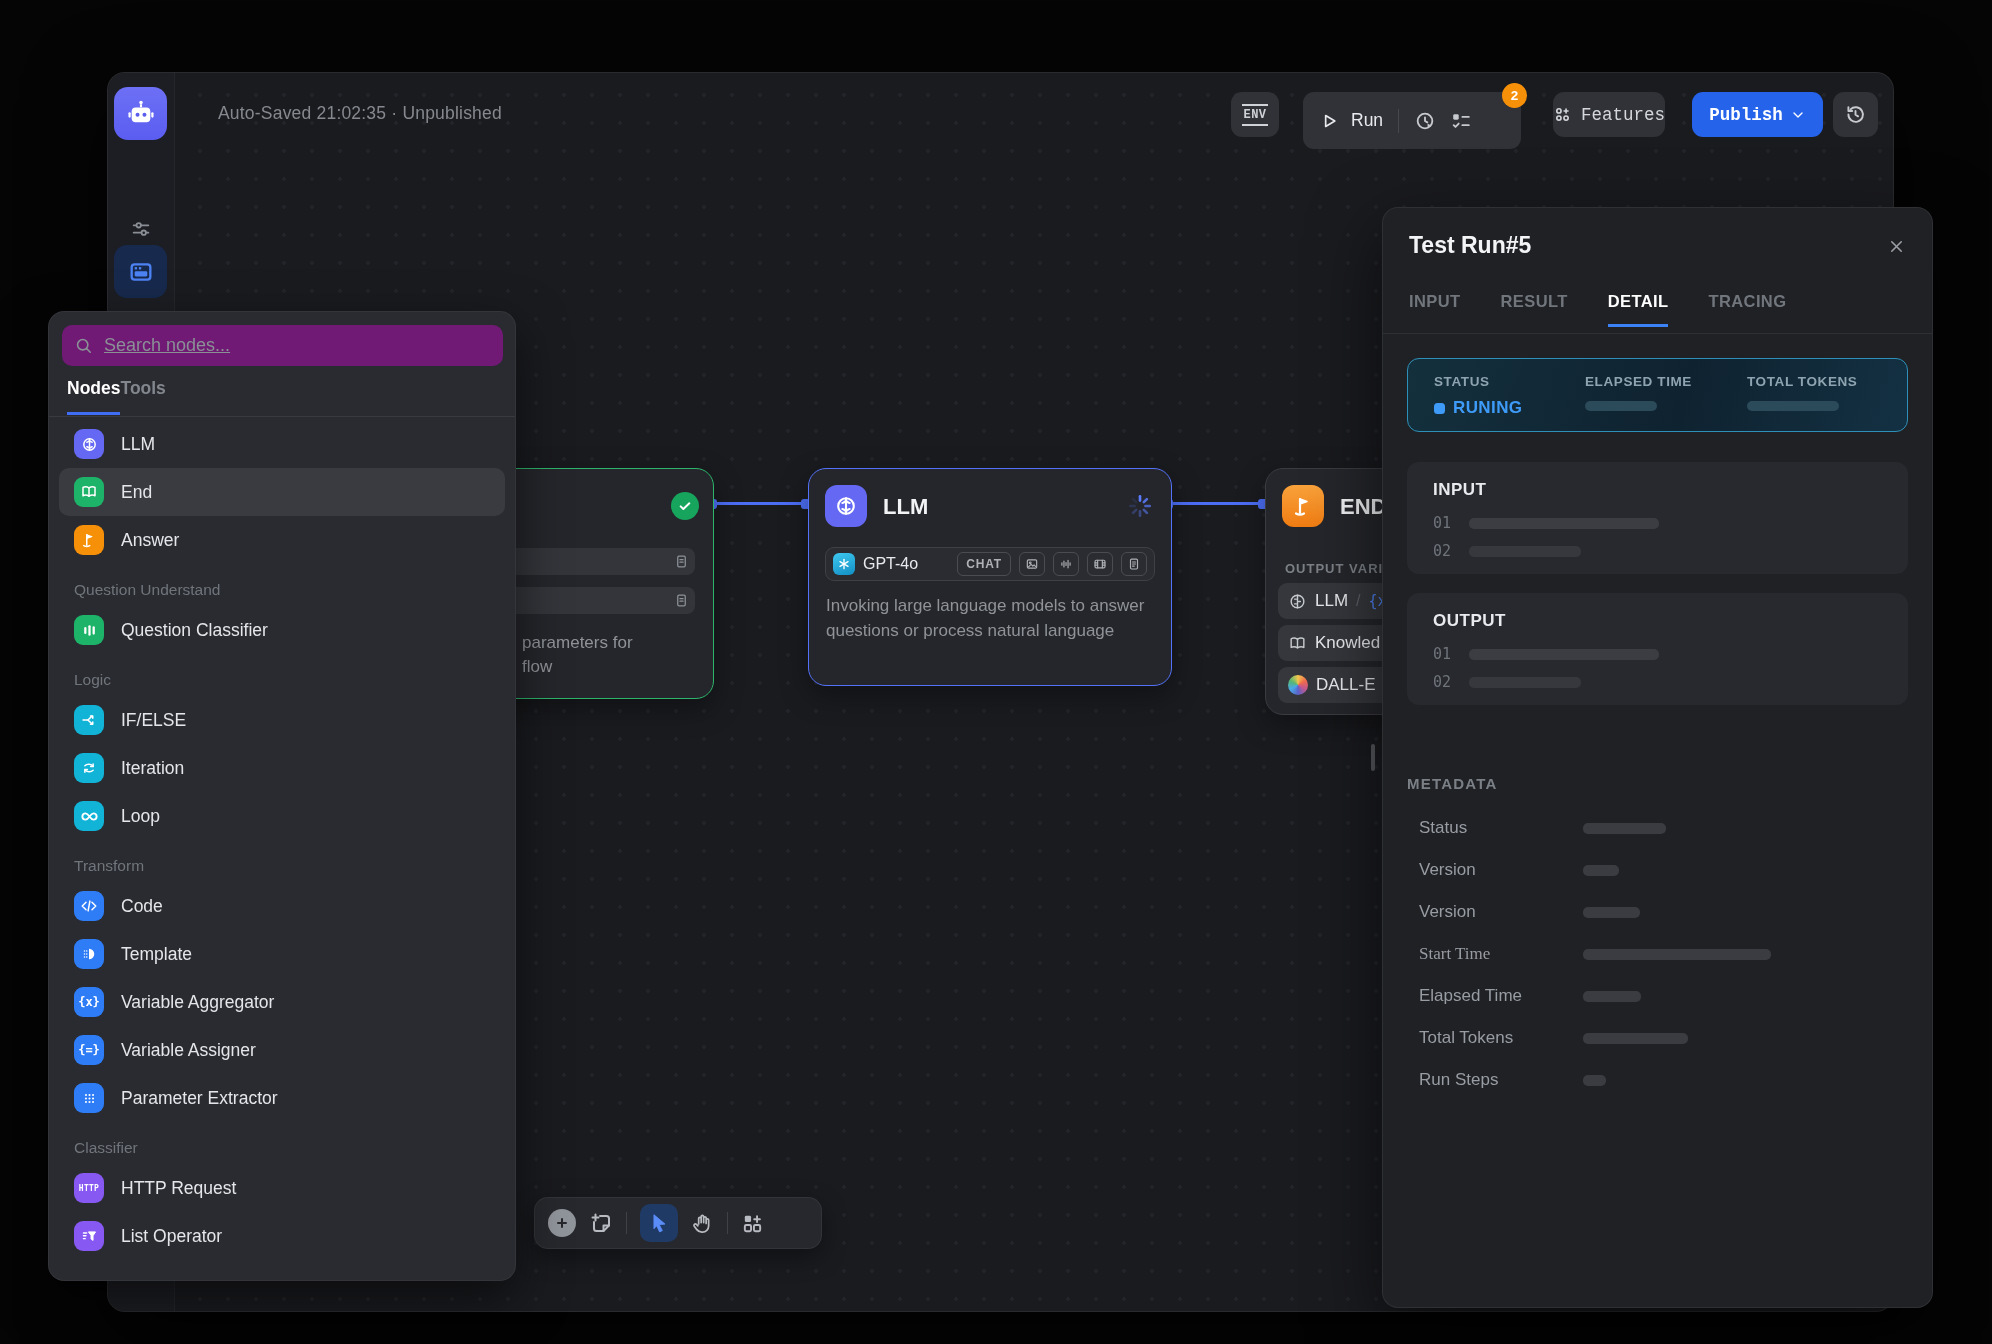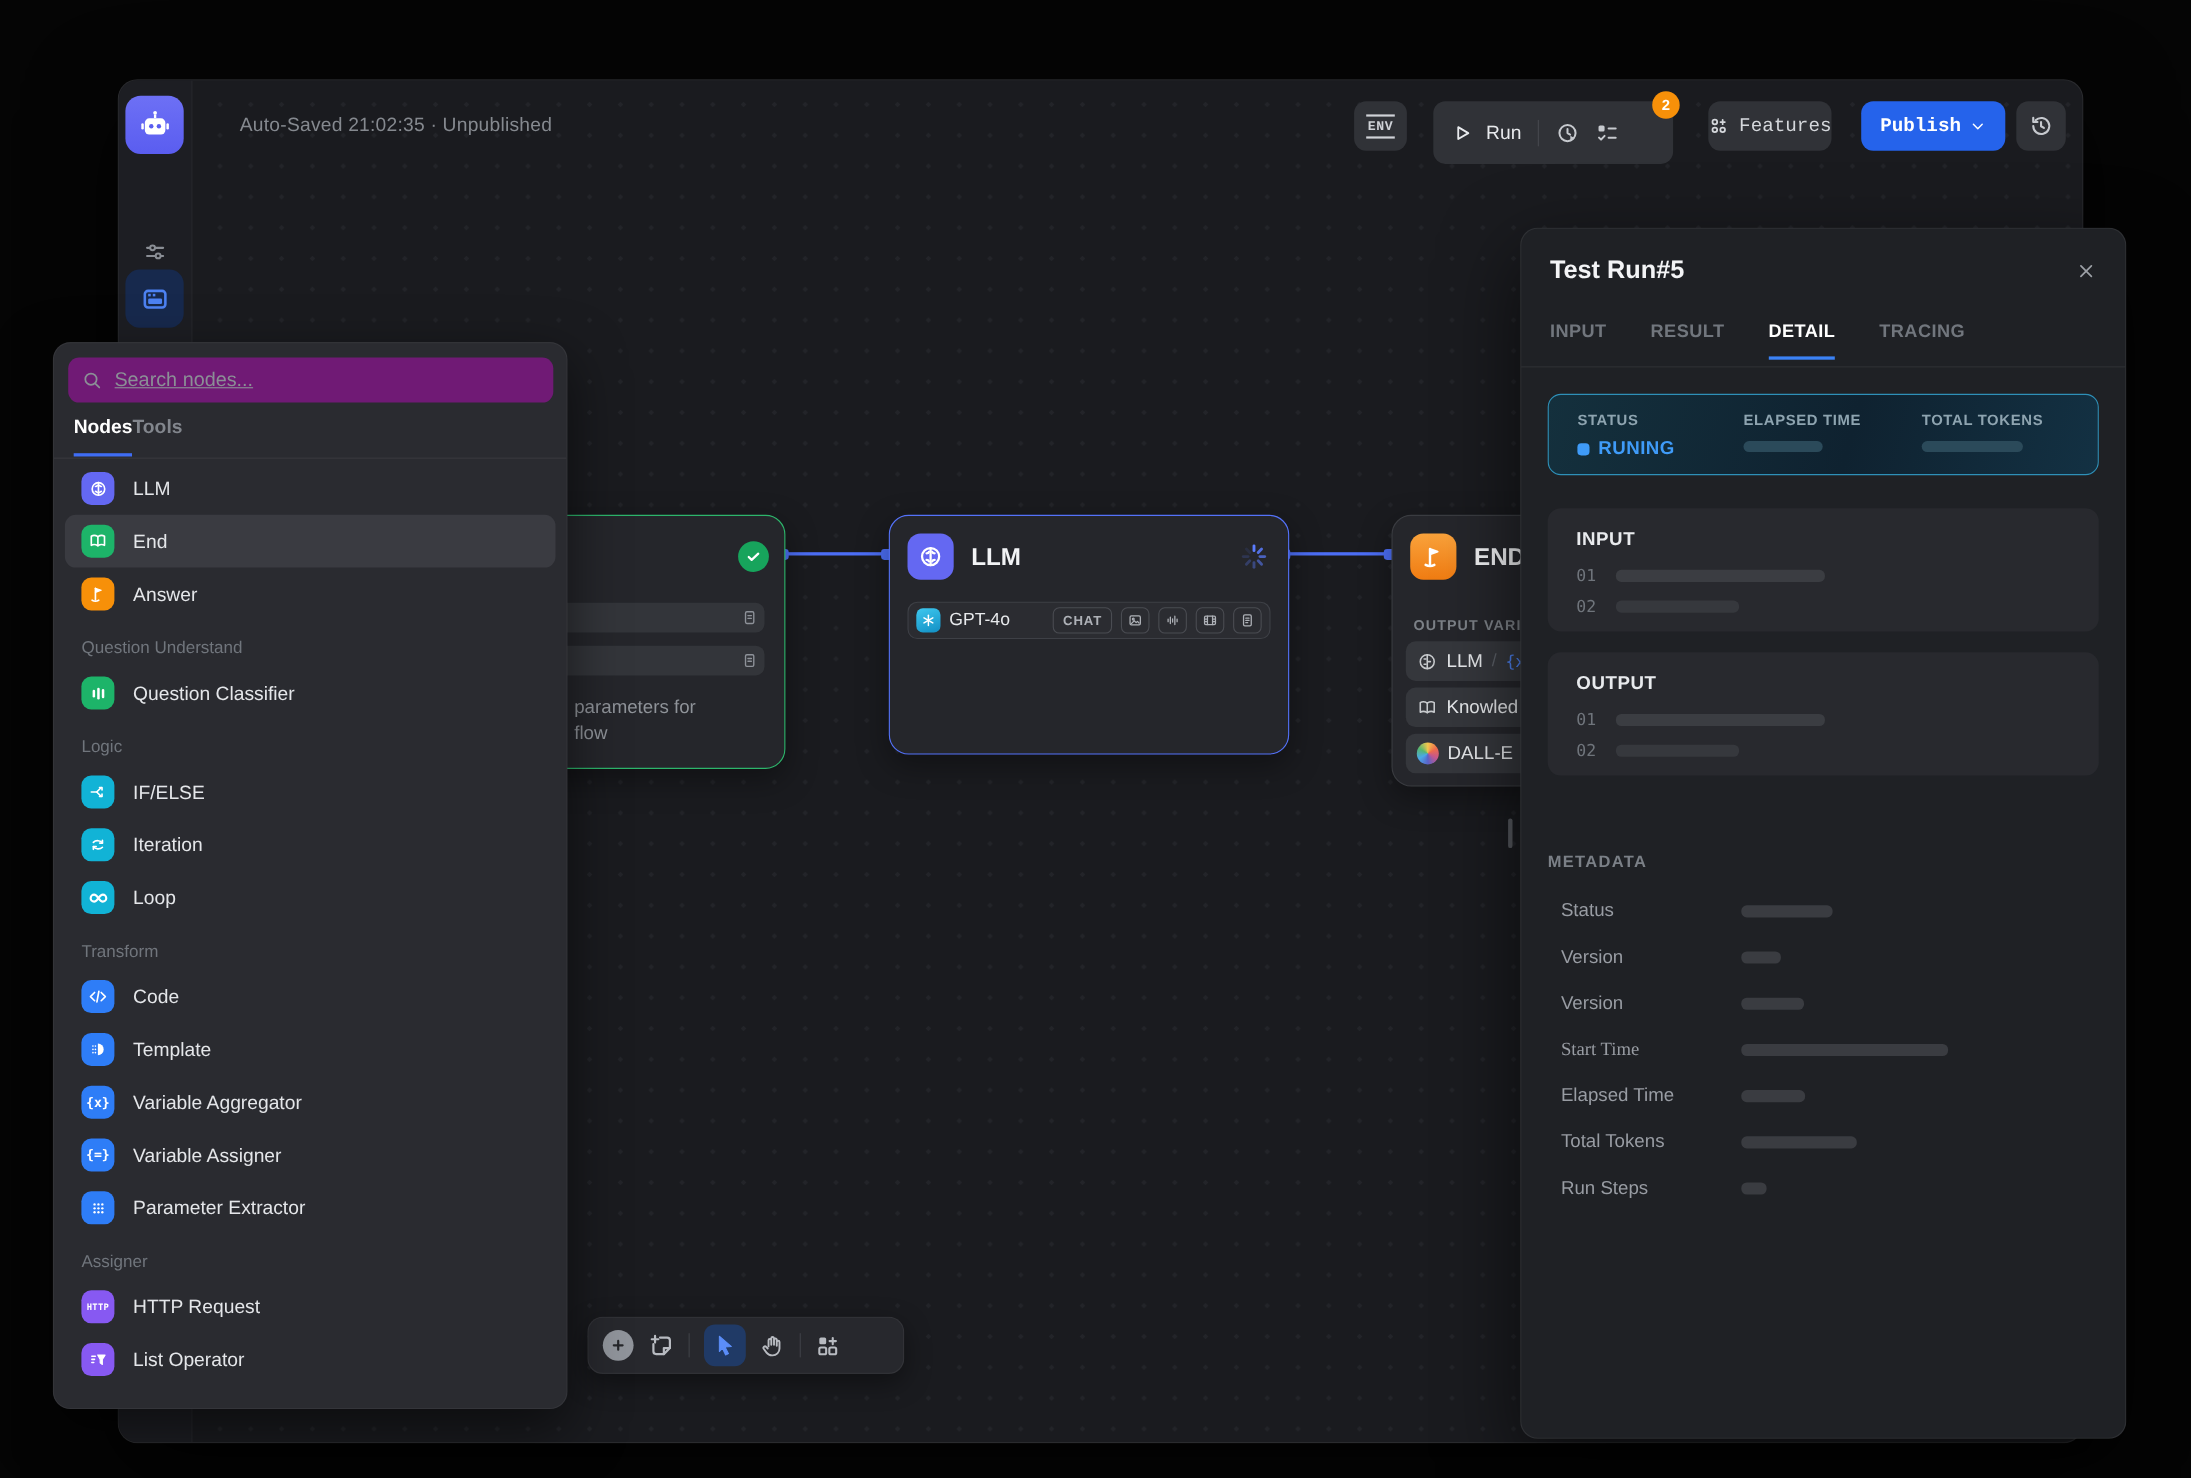--- a/index.html
+++ b/index.html
@@ -274,20 +274,21 @@
               <path d="M8 5.5v13M16 5.5v13M3.5 10h4.5M3.5 14h4.5M16 10h4.5M16 14h4.5"></path>
             </svg>
         </span>
         <span class="pill icn">
           <svg class="s" width="14" height="14" viewBox="0 0 24 24">
               <rect x="6" y="3.5" width="12" height="17" rx="2"></rect>
               <path d="M9.5 8.5h5M9.5 12h5M9.5 15.5h3"></path>
             </svg>
         </span>
       </div>
+      <div class="nd-desc">Invoking large language models to answer questions or process natural language</div>
     </div>
 
     <div class="node" style="left:1157px;top:395px;width:320px;height:245px;border:1px solid #3a3c41;">
       <div class="nd-head-ic" style="background:linear-gradient(180deg,#f9a23b,#f07c12)">
         <svg class="s" width="24" height="24" viewBox="0 0 24 24" style="stroke-width:2.2">
           <path d="M9 19V5"></path>
             <path d="M9 5l7 2.5L9 10" fill="#fff" stroke="#fff" stroke-width="1.6"></path>
             <path d="M5 19.5c2.2 1.3 5.8 1.3 8 0"></path>
         </svg>
       </div>
@@ -491,21 +492,21 @@
                 <circle cx="17" cy="12" r="1.5"></circle>
                 <circle cx="7" cy="17" r="1.5"></circle>
                 <circle cx="12" cy="17" r="1.5"></circle>
                 <circle cx="17" cy="17" r="1.5"></circle>
               </g>
             </svg>
         </span>
         <span class="np-label">Parameter Extractor</span>
       </div>
 
-      <div class="np-sec">Assigner</div>
+      <div class="np-sec">Classifier</div>
       <div class="np-item">
         <span class="np-ic c-violet">
             <span class="txt-ic" style="font-size:8px;letter-spacing:.3px;">HTTP</span>
           </span>
         <span class="np-label">HTTP Request</span>
       </div>
       <div class="np-item">
         <span class="np-ic c-violet">
           <svg class="s" width="17" height="17" viewBox="0 0 24 24">
               <path d="M3.5 7h4.5M3.5 11h3.5M3.5 15h2.5"></path>

